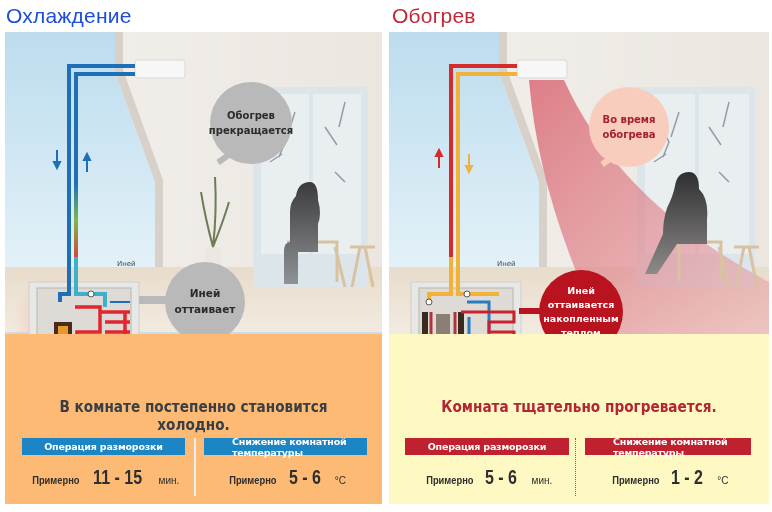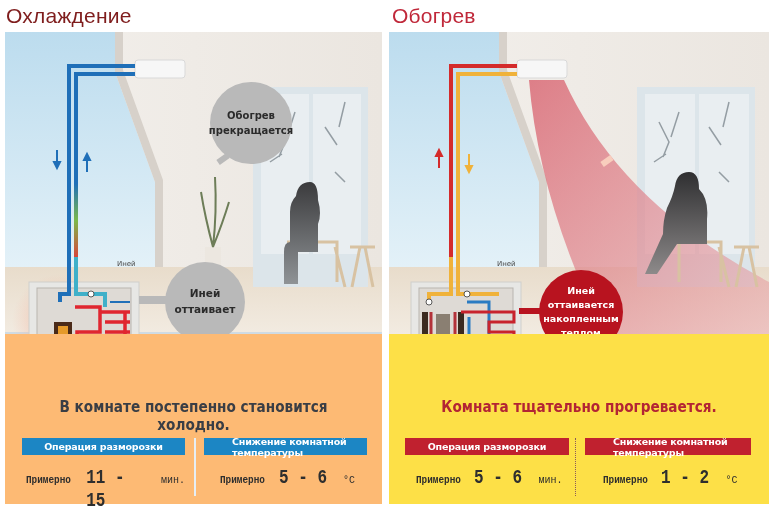--- a/index.html
+++ b/index.html
@@ -8,35 +8,35 @@
 
   .panel { position: absolute; top: 0; width: 386px; height: 512px; }
   .panel.left { left: 0; }
   .panel.right { left: 386px; }
 
   .panel-title {
     position: absolute; top: 4px; left: 6px;
     font-family: "Liberation Sans", sans-serif;
     font-size: 21px; font-weight: normal; letter-spacing: 0.2px;
   }
-  .left .panel-title { color: #7f1d1d; }
+  .left .panel-title { color: #1d4ed8; }
   .right .panel-title { color: #c0283a; }
 
   .scene {
     position: absolute; top: 32px; left: 5px; width: 377px; height: 302px;
     overflow: hidden;
   }
   .right .scene { left: 3px; width: 380px; }
 
   .bottom {
     position: absolute; top: 334px; left: 5px; width: 377px; height: 170px;
   }
   .right .bottom { left: 3px; width: 380px; }
   .left .bottom { background: #fdba74; }
-  .right .bottom { background: #fde047; }
+  .right .bottom { background: #fef9c3; }
 
   .headline {
     position: absolute; top: 64px; left: 0; width: 100%;
     text-align: center;
     font-family: "DejaVu Sans", sans-serif;
     font-weight: bold; font-size: 15.5px;
     transform: scaleX(0.88);
   }
   .left .headline { color: #3a3e45; }
   .right .headline { color: #b32434; }
@@ -56,21 +56,21 @@
 
   .divider {
     position: absolute; top: 104px; left: 189px; height: 58px; width: 0;
   }
   .left .divider { border-left: 2px solid #e6eef4; }
   .right .divider { border-left: 1px dotted #8a5a5a; left: 186px; }
 
   .value {
     position: absolute; top: 132px; height: 26px;
     display: flex; align-items: baseline; justify-content: center;
-    font-family: Liberation Mono, monospace; color: #2e2e2e; font-weight: bold;
+    font-family: Liberation Sans, sans-serif; color: #2e2e2e; font-weight: bold;
   }
   .value .pre { font-size: 11px; margin-right: 4px; transform: scaleX(0.85); display: inline-block; }
   .value .num { font-size: 20px; transform: scaleX(0.8); display: inline-block; }
   .value .unit { font-size: 10px; margin-left: 10px; font-weight: normal; }
   .value.v1 { left: 17px; width: 163px; }
   .value.v2 { left: 199px; width: 163px; }
   .right .value.v1 { left: 16px; width: 164px; }
   .right .value.v2 { left: 196px; width: 166px; }
 
   .bubble {
@@ -257,20 +257,22 @@
       <circle cx="40" cy="270" r="3" fill="#fff" stroke="#333" stroke-width="0.8"></circle>
       <circle cx="78" cy="262" r="3" fill="#fff" stroke="#333" stroke-width="0.8"></circle>
       <path d="M36 280 V318 H72 V280" stroke="#3b2a20" stroke-width="6" fill="none"></path>
       <path d="M42 280 V312 H66 V280" stroke="#b3323a" stroke-width="3" fill="none"></path>
       <rect x="47" y="282" width="14" height="26" fill="#8a7f72"></rect>
       <path d="M78 270 H100 V320 H80 V285" stroke="#2a7bc2" stroke-width="3" fill="none"></path>
       <path d="M72 280 H125 V290 H100 V300 H125 V310 H100" stroke="#c8232d" stroke-width="3" fill="none"></path>
     </svg>
 
     
+    <div class="bubble" style="left:200px; top:55px; width:80px; height:80px; background:#f8cdbd; color:#a4202c;">Во время
+обогрева</div>
     <div style="position:absolute; left:212px; top:126px; width:12px; height:6px; background:#f8cdbd; transform:rotate(-35deg);"></div>
 
     
     <div class="bubble" style="left:150px; top:238px; width:84px; height:84px; background:#b8131f; color:#ffffff; font-size:9.5px; line-height:1.45;">Иней
 оттаивается
 накопленным
 теплом</div>
     <div style="position:absolute; left:130px; top:276px; width:24px; height:6px; background:#b8131f;"></div>
 
     <div class="small-label" style="left:108px; top:228px; color:#4b4b4b;">Иней</div>

